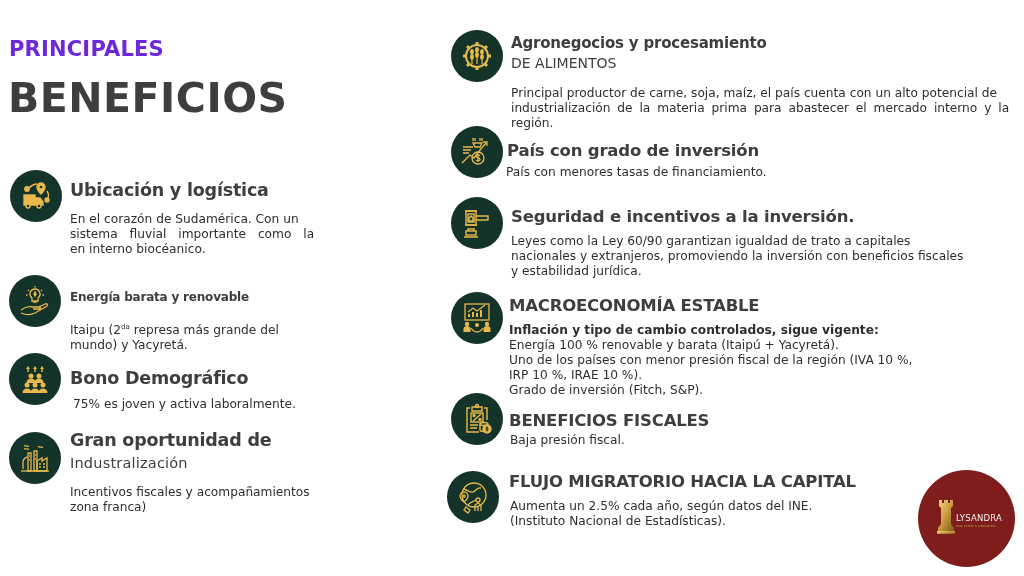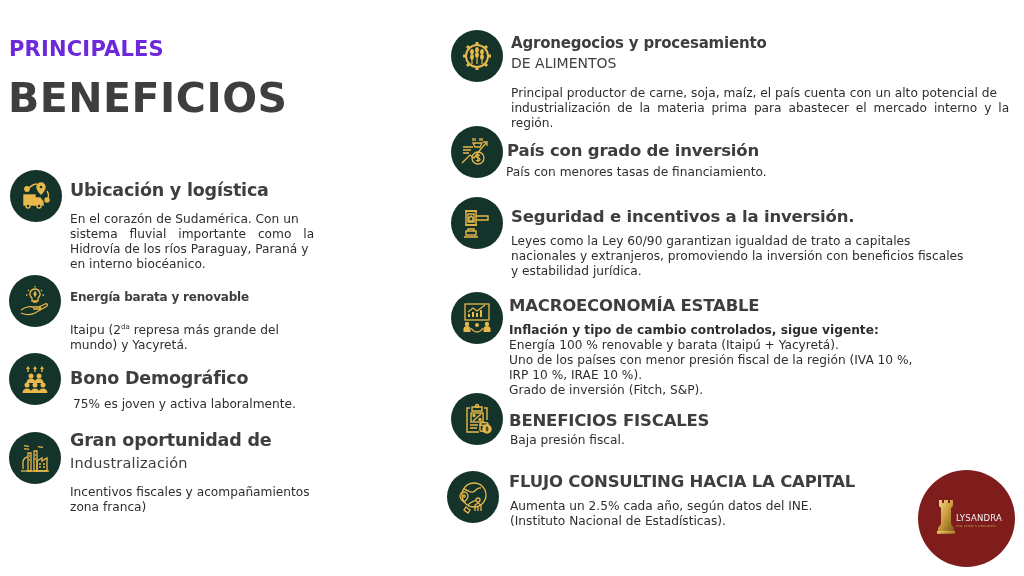--- a/index.html
+++ b/index.html
@@ -40,21 +40,20 @@
     <path d="M16 19h5l3 4v3H16z" fill="#e8b84a"></path>
     <circle cx="9" cy="27" r="2" fill="#14332a"></circle>
     <circle cx="20" cy="27" r="2" fill="#14332a"></circle>
     <circle cx="28" cy="21" r="2" fill="#e8b84a"></circle>
   </svg>
 </div>
 <div class="h" style="left:70px; top:180px; font-size:17.5px;">Ubicación y logística</div>
 <div class="p just" style="left:70px; top:212px; width:246px;">
   <span class="line">En el corazón de Sudamérica. Con un</span>
   <span class="line" style="word-spacing:8px;">sistema fluvial importante como la</span>
-  <span class="line">Hidrovía de los ríos Paraguay, Paraná y</span>
   <span class="line">en interno biocéanico.</span>
 </div>
 
 <div class="icon" style="left:9px; top:275px;">
   <svg viewBox="0 0 34 34" fill="none" stroke="#e8b84a" stroke-width="1.3">
     <path d="M17 5a5 5 0 0 1 3 9v3h-6v-3a5 5 0 0 1 3-9z"></path>
     <path d="M15 18h4M17 2v1.5M10 6l1 1M24 6l-1 1M8 11h1.5M26 11h-1.5"></path>
     <path d="M16 10l1-2 1 2-1 2z" fill="#e8b84a"></path>
     <path d="M3 26c4-3 8-4 12-3h6c2 0 2 2 0 2h-6M3 29c5 2 10 2 14 0l12-7c1-1 0-3-2-2l-6 3"></path>
   </svg>
@@ -199,21 +198,21 @@
   <svg viewBox="0 0 34 34" fill="none" stroke="#e8b84a" stroke-width="1.3">
     <circle cx="18" cy="15" r="12"></circle>
     <path d="M8 9c4 1 6 4 9 3s4-5 8-4M12 25c2-3 5-3 8-5"></path>
     <path d="M8 12a4 4 0 0 1 4 4c0 3-4 6-4 6s-4-3-4-6a4 4 0 0 1 4-4z"></path>
     <circle cx="8" cy="16" r="1.2"></circle>
     <circle cx="22" cy="20" r="2"></circle>
     <path d="M19 31v-6l3-2 3 2v6M22 27v4"></path>
     <path d="M10 27l4 3-2 3-4-3z"></path>
   </svg>
 </div>
-<div class="h" style="left:509px; top:472px; font-size:16.5px;">FLUJO CONSULTING HACIA LA CAPITAL</div>
+<div class="h" style="left:509px; top:472px; font-size:16.5px;">FLUJO MIGRATORIO HACIA LA CAPITAL</div>
 <div class="p" style="left:510px; top:499px; width:400px;">
   <span class="line">Aumenta un 2.5% cada año, según datos del INE.</span>
   <span class="line">(Instituto Nacional de Estadísticas).</span>
 </div>
 
 <div class="logo">
   <svg class="rook" width="18" height="34" viewBox="0 0 18 34">
     <defs>
       <linearGradient id="gold" x1="0" x2="1" y1="0" y2="1">
         <stop offset="0" stop-color="#f5d98a"></stop>

